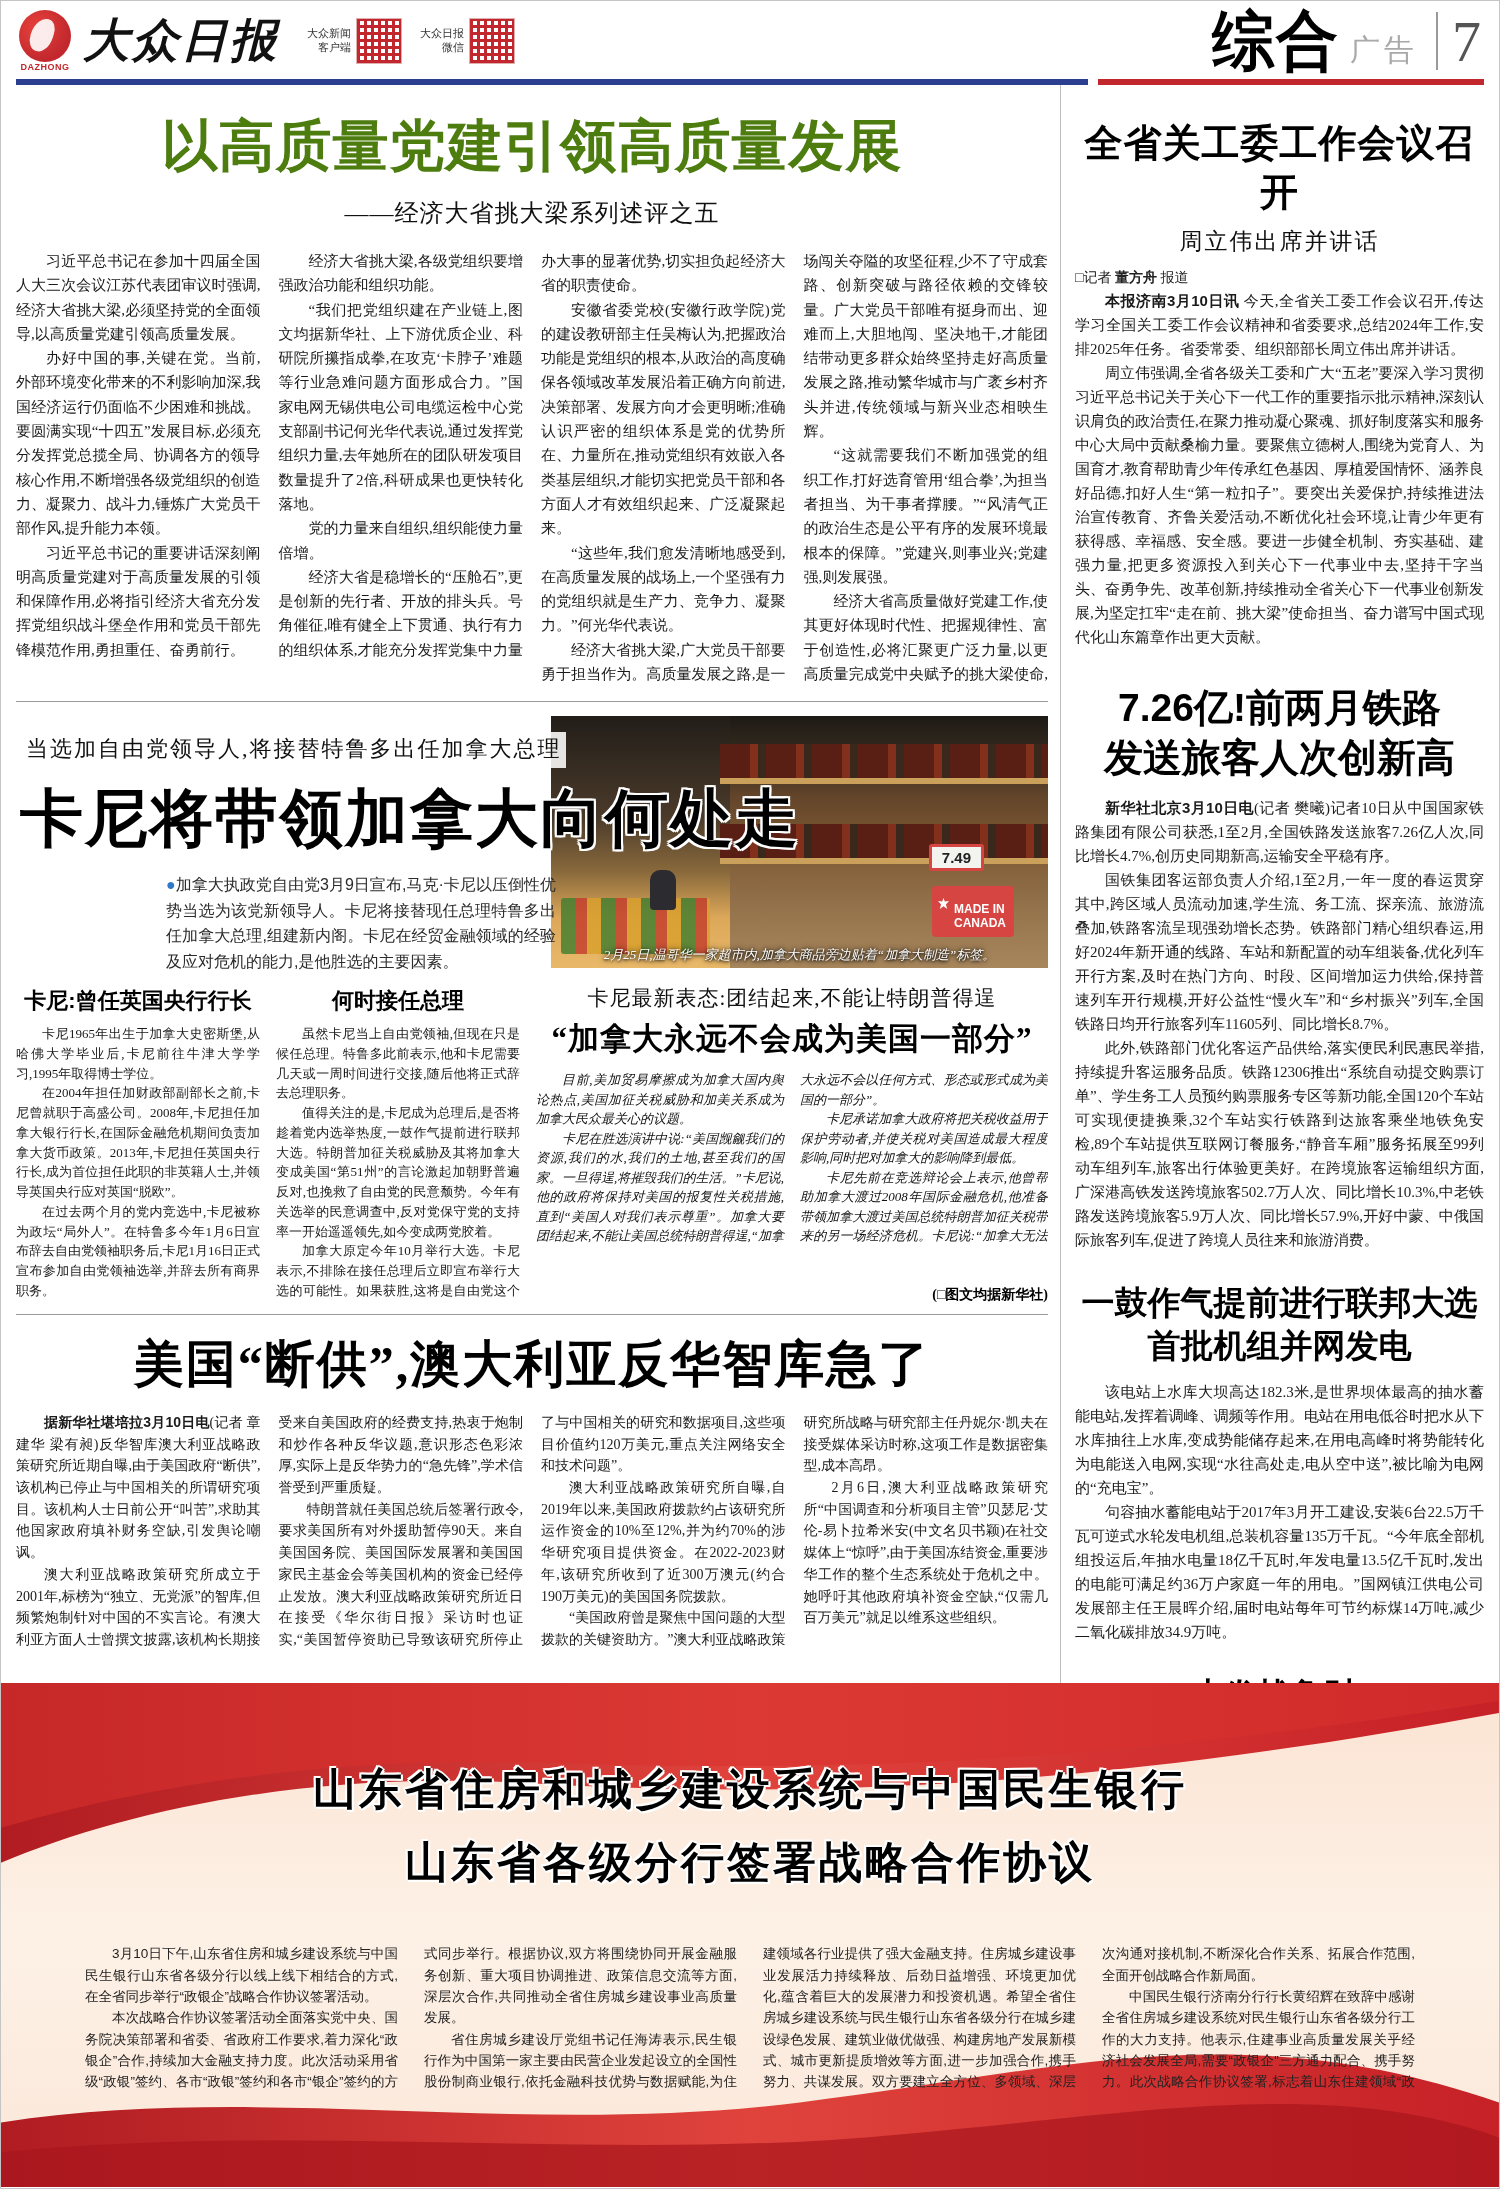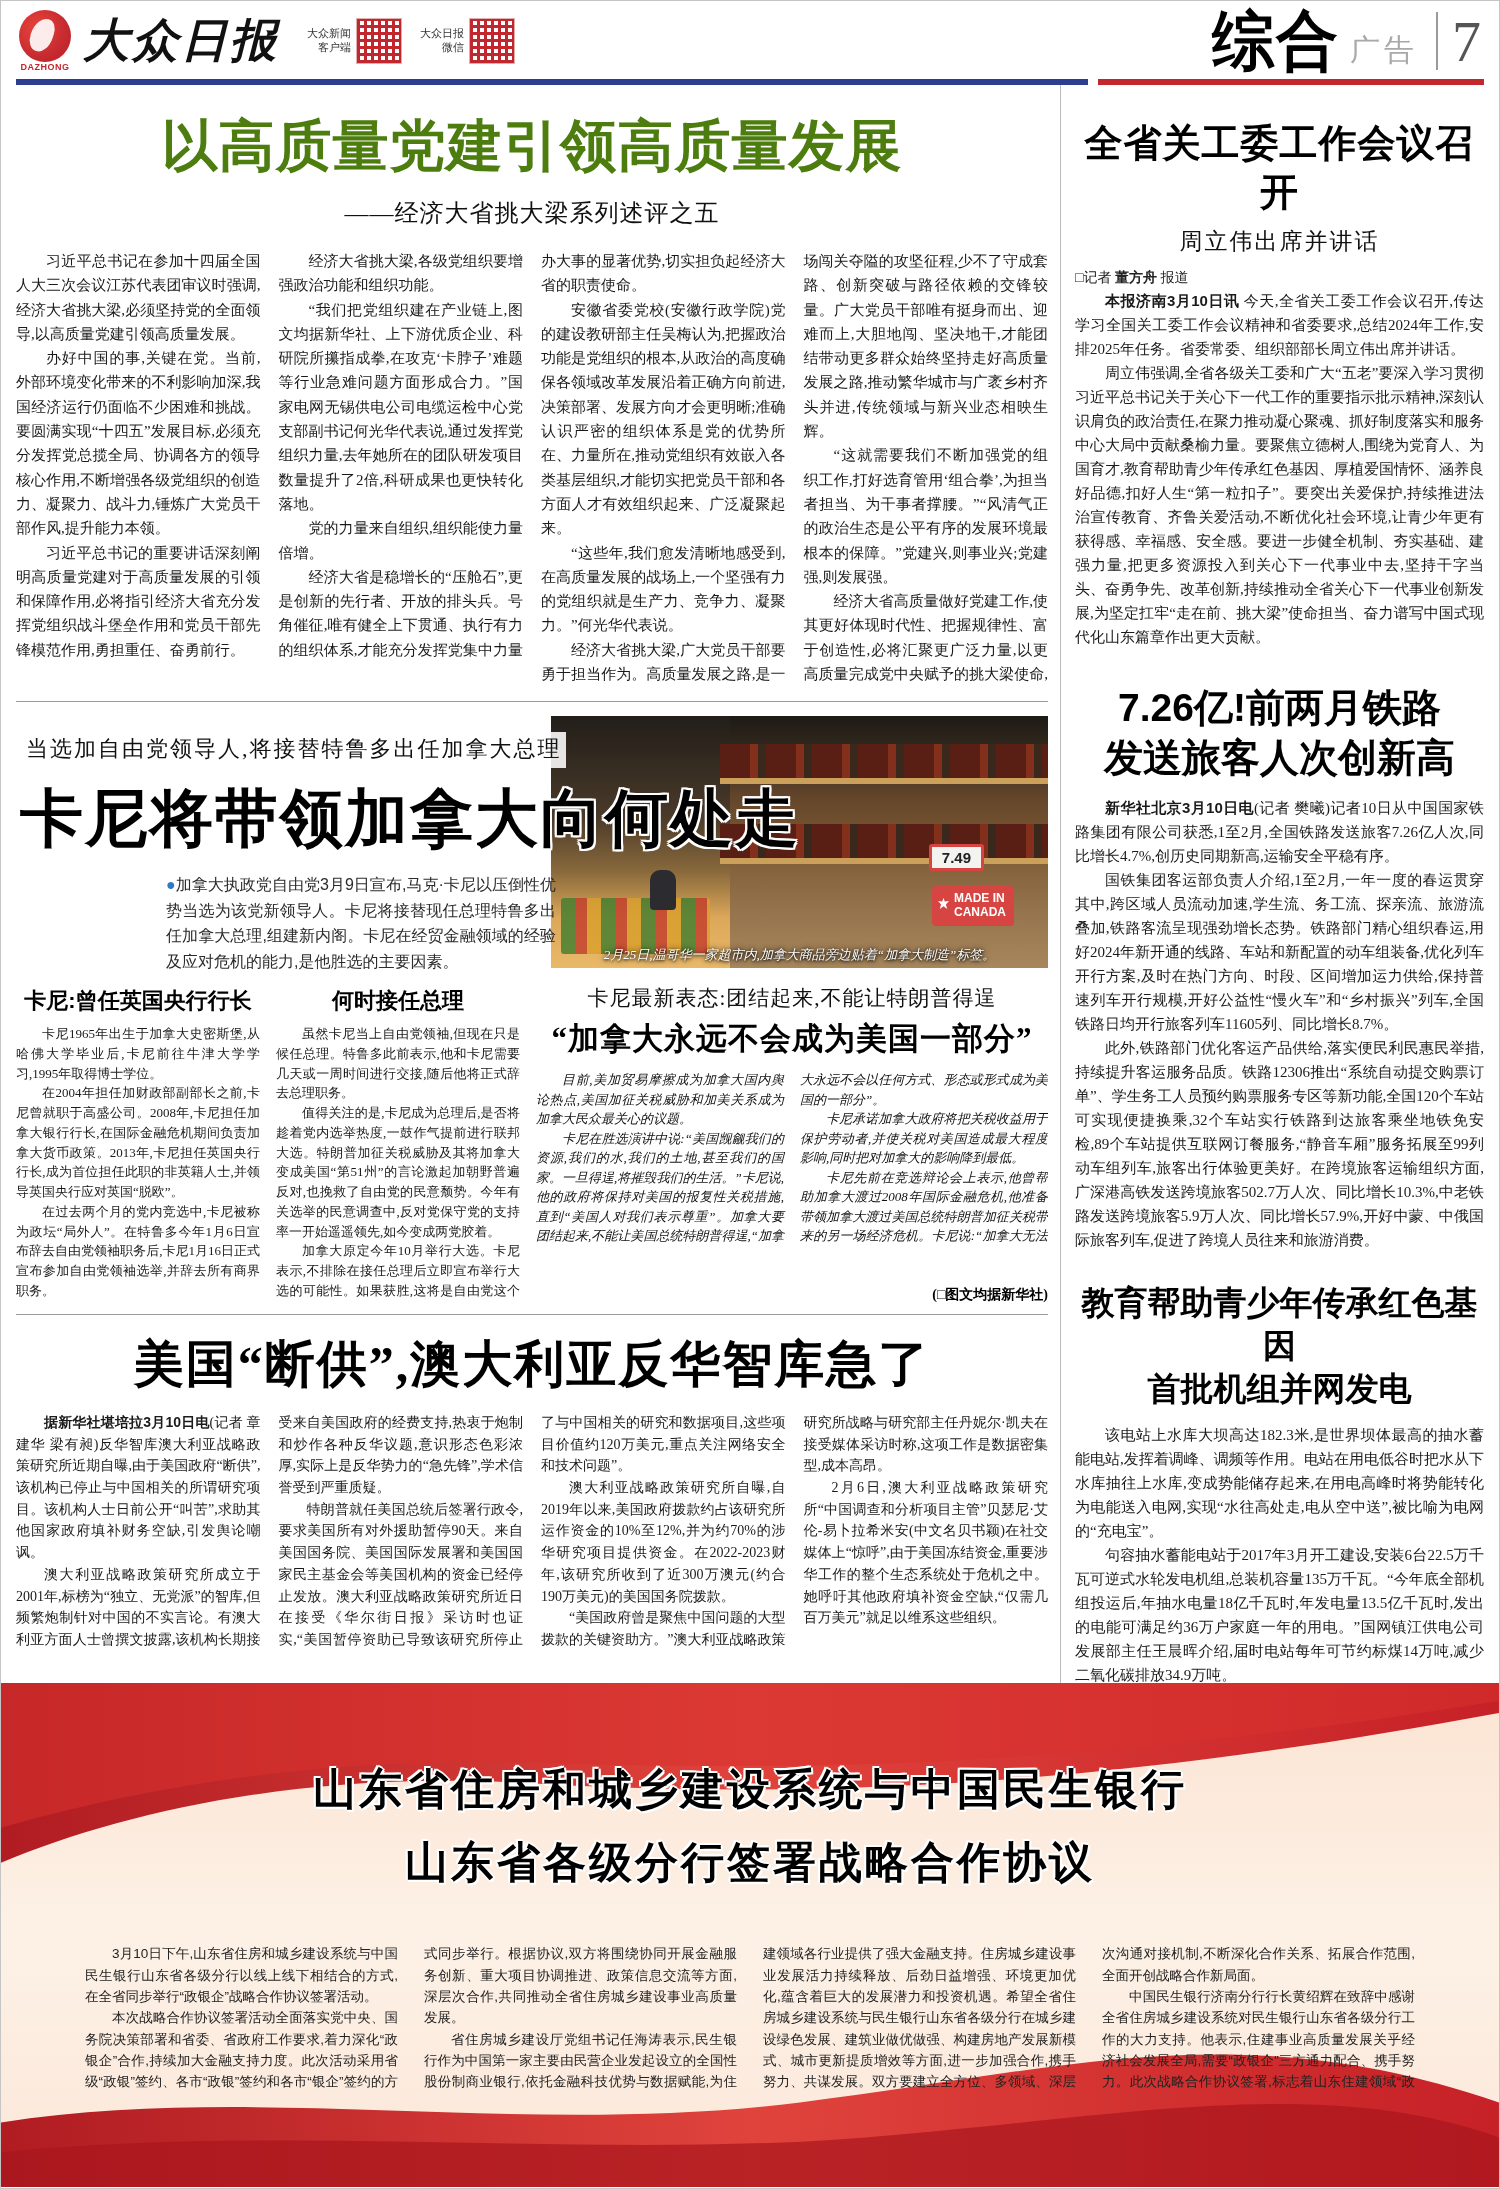--- a/index.html
+++ b/index.html
@@ -53,21 +53,21 @@
            background:linear-gradient(180deg,#1d1a15 0%,#372c20 16%,#63452a 32%,#7d5a33 52%,#93714a 75%,#a8875d 100%); }
   .aisle { position:absolute; left:0; top:0; bottom:0; width:36%;
            background:linear-gradient(180deg,#221e19 0%,#4a3a2a 40%,#8a6a3c 62%,#dca759 80%,#e9b96a 100%); }
   .shelfband { position:absolute; right:0; width:66%; height:40px;
                background:repeating-linear-gradient(90deg,#5a1f14 0 30px,#82301c 30px 38px,#3a281c 38px 46px); border-bottom:6px solid #caa05a; }
   .sb1 { top:28px; } .sb2 { top:108px; }
   .produce { position:absolute; left:2%; bottom:14px; width:30%; height:56px;
              background:repeating-linear-gradient(90deg,#3f7d2e 0 14px,#c23b2a 14px 26px,#d9a02b 26px 40px); opacity:.8; border-radius:3px; }
   .shopper { position:absolute; left:20%; bottom:58px; width:26px; height:40px; background:#2c2c30; border-radius:10px 10px 4px 4px; }
   .badge { position:absolute; right:34px; top:170px; background:#d64541; color:#fff; font-family:"Liberation Sans",sans-serif;
-           font-weight:bold; font-size:12px; line-height:1.15; padding:6px 8px 6px 22px; border-radius:4px; text-align:left; }
+           font-weight:bold; font-size:12px; line-height:1.15; padding:17px 8px 6px 22px; border-radius:4px; text-align:left; }
   .badge::before { content:""; position:absolute; left:6px; top:12px; width:11px; height:11px; background:#fff;
                    clip-path:polygon(50% 0,62% 32%,100% 28%,72% 58%,84% 100%,50% 76%,16% 100%,28% 58%,0 28%,38% 32%); }
   .pricetag { position:absolute; right:64px; top:128px; background:#f3f3f0; color:#222; border:3px solid #d64541;
               font-family:"Liberation Sans",sans-serif; font-weight:bold; font-size:15px; padding:2px 10px; border-radius:3px; }
   .caption { position:absolute; left:0; right:0; bottom:4px; text-align:center; color:#fff; font-size:13px;
              font-style:italic; text-shadow:0 1px 3px #000,0 0 6px #000; }
   .kicker { position:absolute; left:6px; top:20px; font-size:22px; color:#111; letter-spacing:2px;
             background:rgba(255,255,255,.88); padding:2px 4px 4px 4px; z-index:3; }
   .bigtitle { position:absolute; left:4px; top:64px; z-index:3; font-family:"Liberation Sans",sans-serif;
               font-weight:900; font-size:63px; letter-spacing:2px; color:#000;
@@ -262,21 +262,21 @@
         <div class="rbody" style="margin-top:12px">
           <p class="para"><b>新华社北京3月10日电</b><span>(记者 樊曦)记者10日从中国国家铁路集团有限公司获悉,1至2月,全国铁路发送旅客7.26亿人次,同比增长4.7%,创历史同期新高,运输安全平稳有序。</span></p>
           <div>
               <p class="para">国铁集团客运部负责人介绍,1至2月,一年一度的春运贯穿其中,跨区域人员流动加速,学生流、务工流、探亲流、旅游流叠加,铁路客流呈现强劲增长态势。铁路部门精心组织春运,用好2024年新开通的线路、车站和新配置的动车组装备,优化列车开行方案,及时在热门方向、时段、区间增加运力供给,保持普速列车开行规模,开好公益性“慢火车”和“乡村振兴”列车,全国铁路日均开行旅客列车11605列、同比增长8.7%。</p>
               <p class="para">此外,铁路部门优化客运产品供给,落实便民利民惠民举措,持续提升客运服务品质。铁路12306推出“系统自动提交购票订单”、学生务工人员预约购票服务专区等新功能,全国120个车站可实现便捷换乘,32个车站实行铁路到达旅客乘坐地铁免安检,89个车站提供互联网订餐服务,“静音车厢”服务拓展至99列动车组列车,旅客出行体验更美好。在跨境旅客运输组织方面,广深港高铁发送跨境旅客502.7万人次、同比增长10.3%,中老铁路发送跨境旅客5.9万人次、同比增长57.9%,开好中蒙、中俄国际旅客列车,促进了跨境人员往来和旅游消费。</p>
             </div>
         </div>
       </div>
 
       <div class="r-art" style="margin-top:30px">
-        <div class="rh rh3">教育帮助青少年传承红色基因</div>
+        <div class="rh rh3">一鼓作气提前进行联邦大选</div>
         <div class="rh rh3">首批机组并网发电</div>
         <div class="rbody" style="margin-top:12px">
           <div>
               <p class="para">该电站上水库大坝高达182.3米,是世界坝体最高的抽水蓄能电站,发挥着调峰、调频等作用。电站在用电低谷时把水从下水库抽往上水库,变成势能储存起来,在用电高峰时将势能转化为电能送入电网,实现“水往高处走,电从空中送”,被比喻为电网的“充电宝”。</p>
               <p class="para">句容抽水蓄能电站于2017年3月开工建设,安装6台22.5万千瓦可逆式水轮发电机组,总装机容量135万千瓦。“今年底全部机组投运后,年抽水电量18亿千瓦时,年发电量13.5亿千瓦时,发出的电能可满足约36万户家庭一年的用电。”国网镇江供电公司发展部主任王晨晖介绍,届时电站每年可节约标煤14万吨,减少二氧化碳排放34.9万吨。</p>
             </div>
         </div>
       </div>
 
       <div class="r-art" style="margin-top:30px">

